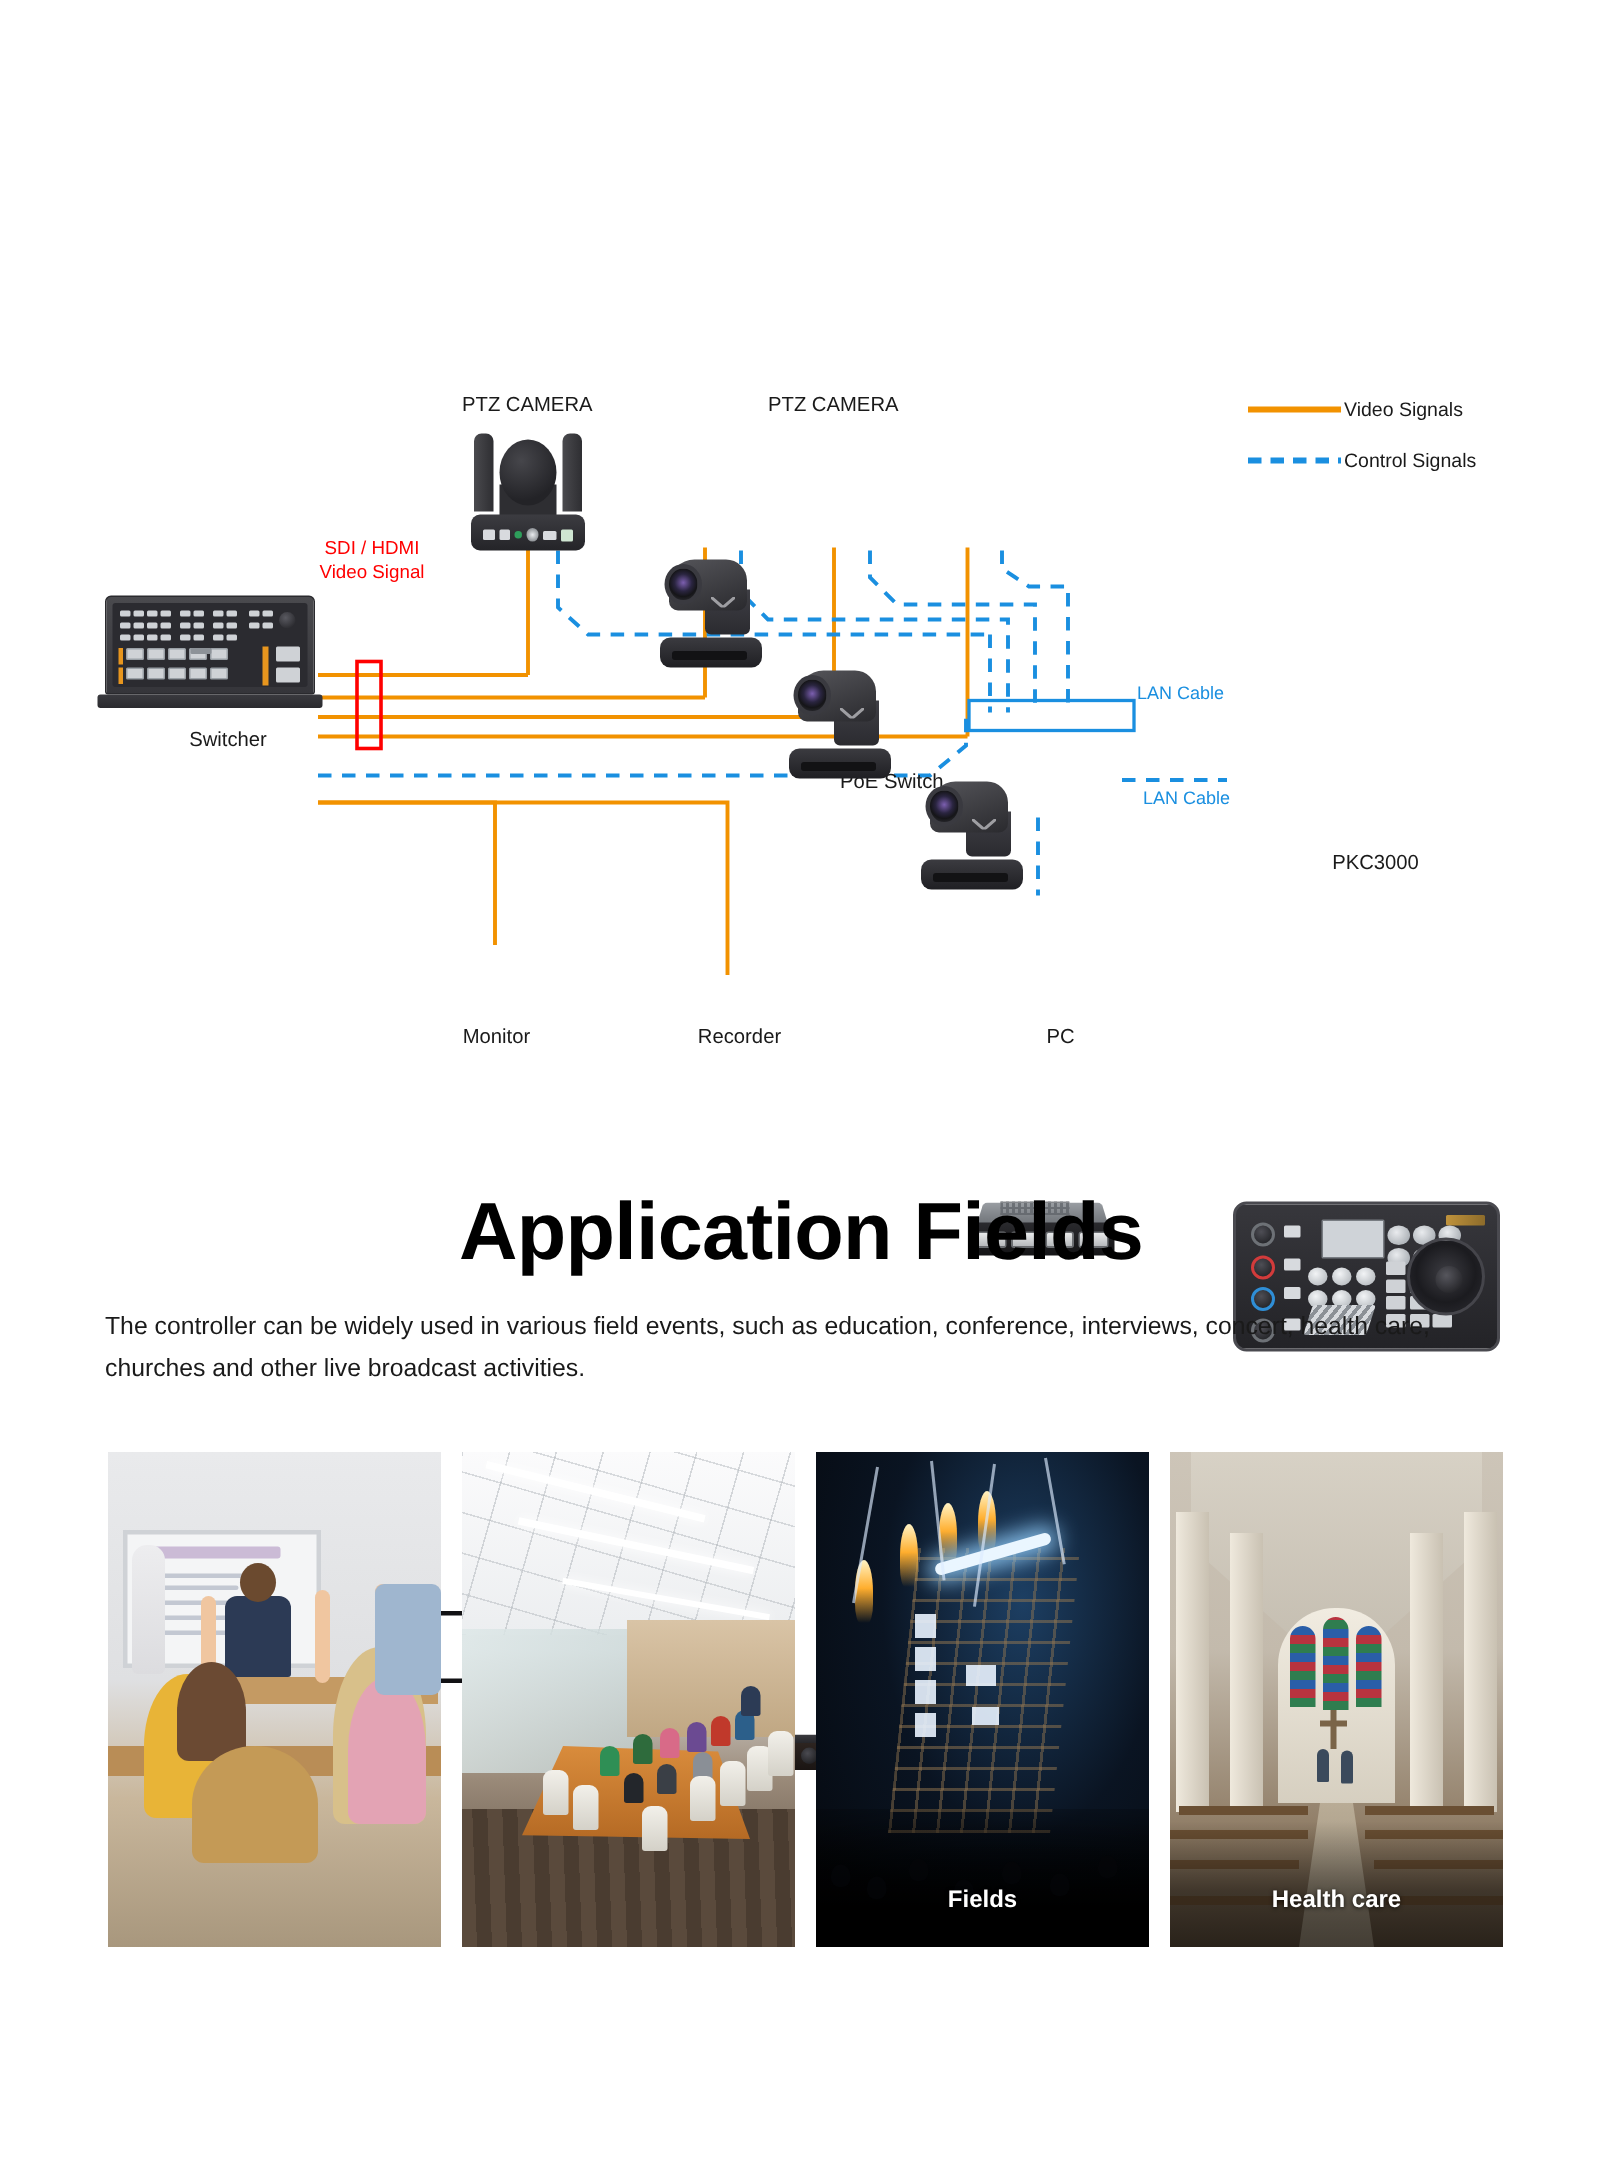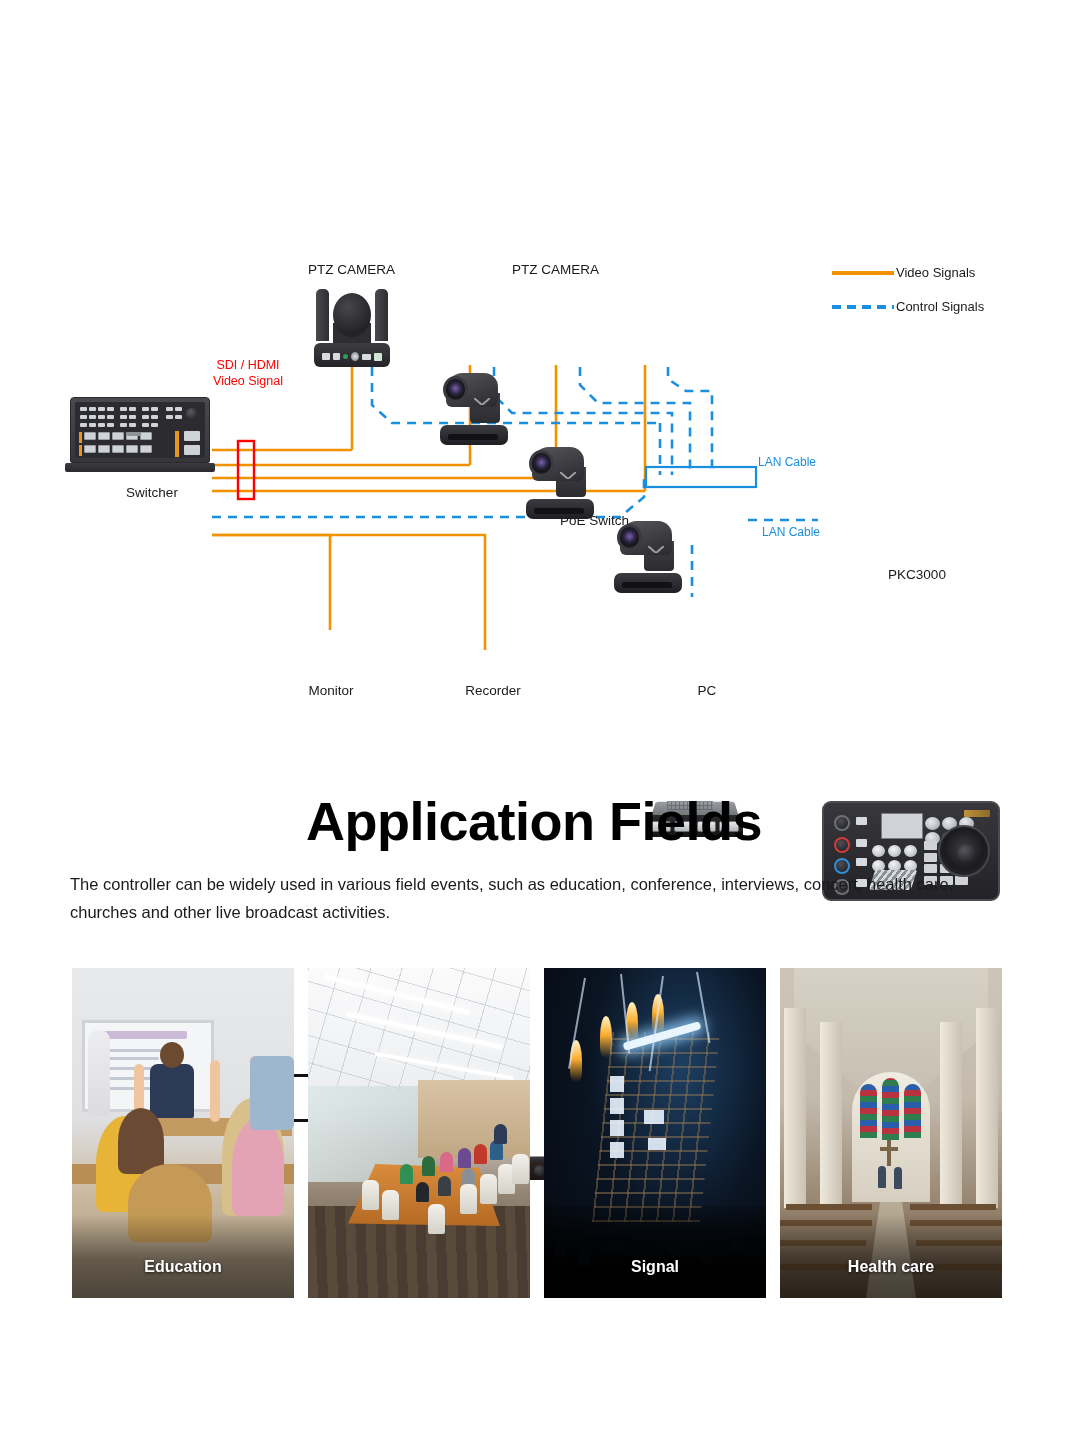--- a/index.html
+++ b/index.html
@@ -797,21 +797,20 @@
         <div class="arm" style="left:62px; top:96px; height:58px;"></div>
         <div class="arm" style="left:138px; top:92px; height:62px;"></div>
         <div class="arm" style="left:178px; top:88px; height:66px;"></div>
         <div class="kid" style="left:24px; top:148px; width:58px; height:96px; background:#e8b437;"></div>
         <div class="kid" style="left:46px; top:140px; width:46px; height:66px; background:#6b4a33;"></div>
         <div class="kid" style="left:150px; top:130px; width:62px; height:118px; background:#d8c08a;"></div>
         <div class="kid" style="left:160px; top:150px; width:52px; height:98px; background:#e3a3b4;"></div>
         <div class="kid" style="left:56px; top:196px; width:84px; height:78px; background:#c49a56;"></div>
         <div class="kid" style="left:178px; top:88px; width:44px; height:74px; background:#9fb6cf; border-radius:6px;"></div>
       </div>
-      <div class="caption">Education</div>
     </div>
 
     <div class="app-card" style="left:236px;">
       <div class="scene sc-conf">
         <div class="ceil"></div>
         <div class="strip" style="left:14px; top:24px; width:150px; height:5px; transform:rotate(14deg);"></div>
         <div class="strip" style="left:36px; top:60px; width:160px; height:5px; transform:rotate(12deg);"></div>
         <div class="strip" style="left:66px; top:96px; width:140px; height:4px; transform:rotate(10deg);"></div>
         <div class="glass"></div>
         <div class="wall"></div>
@@ -857,21 +856,21 @@
         <div class="streamer" style="left:152px; top:4px; height:72px; transform:rotate(-10deg);"></div>
         <div class="crowd"></div>
         <div class="head" style="left:10px;  bottom:40px;"></div>
         <div class="head" style="left:34px;  bottom:32px;"></div>
         <div class="head" style="left:62px;  bottom:44px;"></div>
         <div class="head" style="left:92px;  bottom:30px;"></div>
         <div class="head" style="left:124px; bottom:42px;"></div>
         <div class="head" style="left:156px; bottom:34px;"></div>
         <div class="head" style="left:188px; bottom:46px;"></div>
       </div>
-      <div class="caption">Signal</div>
+      <div class="caption">Fields</div>
     </div>
 
     <div class="app-card" style="left:708px;text-align:right;">
       <div class="scene sc-church">
         <div class="vault"></div>
         <div class="col" style="left:4px;"></div>
         <div class="col" style="left:40px; top:54px; height:186px;"></div>
         <div class="col" style="right:4px;"></div>
         <div class="col" style="right:40px; top:54px; height:186px;"></div>
         <div class="apse"></div>

